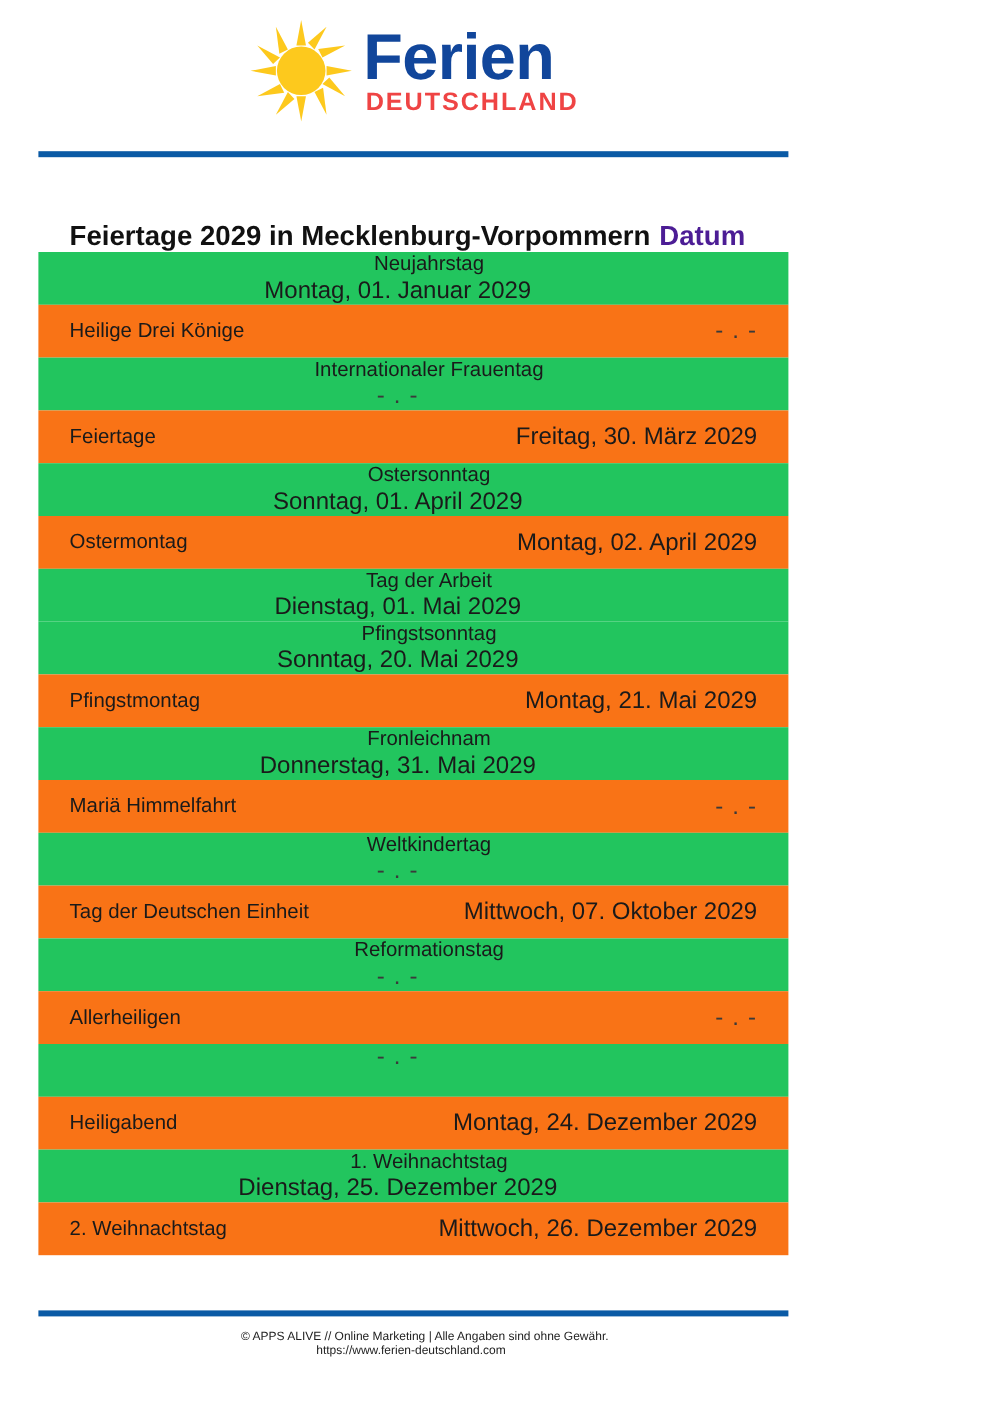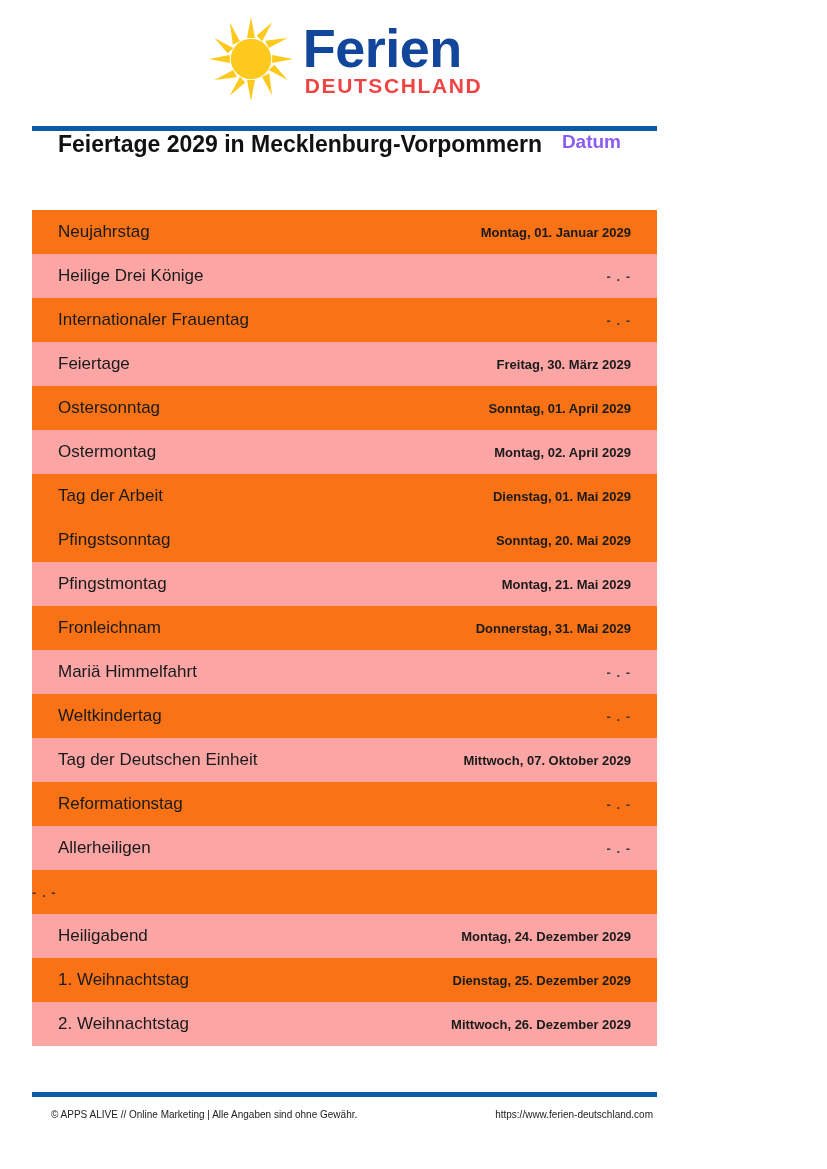--- a/index.html
+++ b/index.html
@@ -74,90 +74,91 @@
   .rule-bottom { top: 1092px; }
 
   
   .titlebar {
     position: absolute;
     top: 131px;
     left: 32px;
     right: 32px;
     height: 79px;
     display: flex;
-    align-items: flex-start;
+    align-items: flex-end;
     box-sizing: border-box;
   }
   .title-left {
     flex: 1 1 auto;
     padding-left: 26px;
     font-size: 23px;
     font-weight: bold;
     color: #111111;
     white-space: nowrap;
   }
   .title-right {
     flex: 0 0 auto;
     padding-right: 36px;
-    font-size: 19px;
-    font-weight: bold;
-    color: #8b5cf6;
+    font-size: 23px;
+    font-weight: bold;
+    color: #4c1d95;
     white-space: nowrap;
   }
 
   
   .table {
     position: absolute;
     top: 210px;
     left: 32px;
     right: 32px;
   }
   .row {
     height: 44px;
     display: flex;
     align-items: center;
     box-sizing: border-box;
-    background: #fca5a5;
+    background: #f97316;
   }
   .row.alt {
-    background: #f97316;
+    background: #22c55e;
+    flex-direction: column;
   }
   .cell-name {
     flex: 1 1 auto;
     padding-left: 26px;
     font-size: 17px;
     color: #1a1a1a;
     white-space: nowrap;
     overflow: hidden;
   }
   .cell-date {
     flex: 0 0 auto;
     padding-right: 26px;
-    font-size: 13px;
+    font-size: 20px;
     color: #1a1a1a;
     text-align: right;
     white-space: nowrap;
-    font-weight: bold;
   }
   .cell-date.empty {
     color: #3a3a3a;
     letter-spacing: 1px;
   }
 
   
   .footer {
     position: absolute;
     top: 1109px;
     left: 32px;
     right: 32px;
     display: flex;
     align-items: center;
     justify-content: space-between;
     font-size: 10px;
     color: #222222;
+    flex-direction: column;
   }
   .footer-left {
     padding-left: 19px;
     white-space: nowrap;
   }
   .footer-right {
     padding-right: 4px;
     white-space: nowrap;
   }
 </style>

